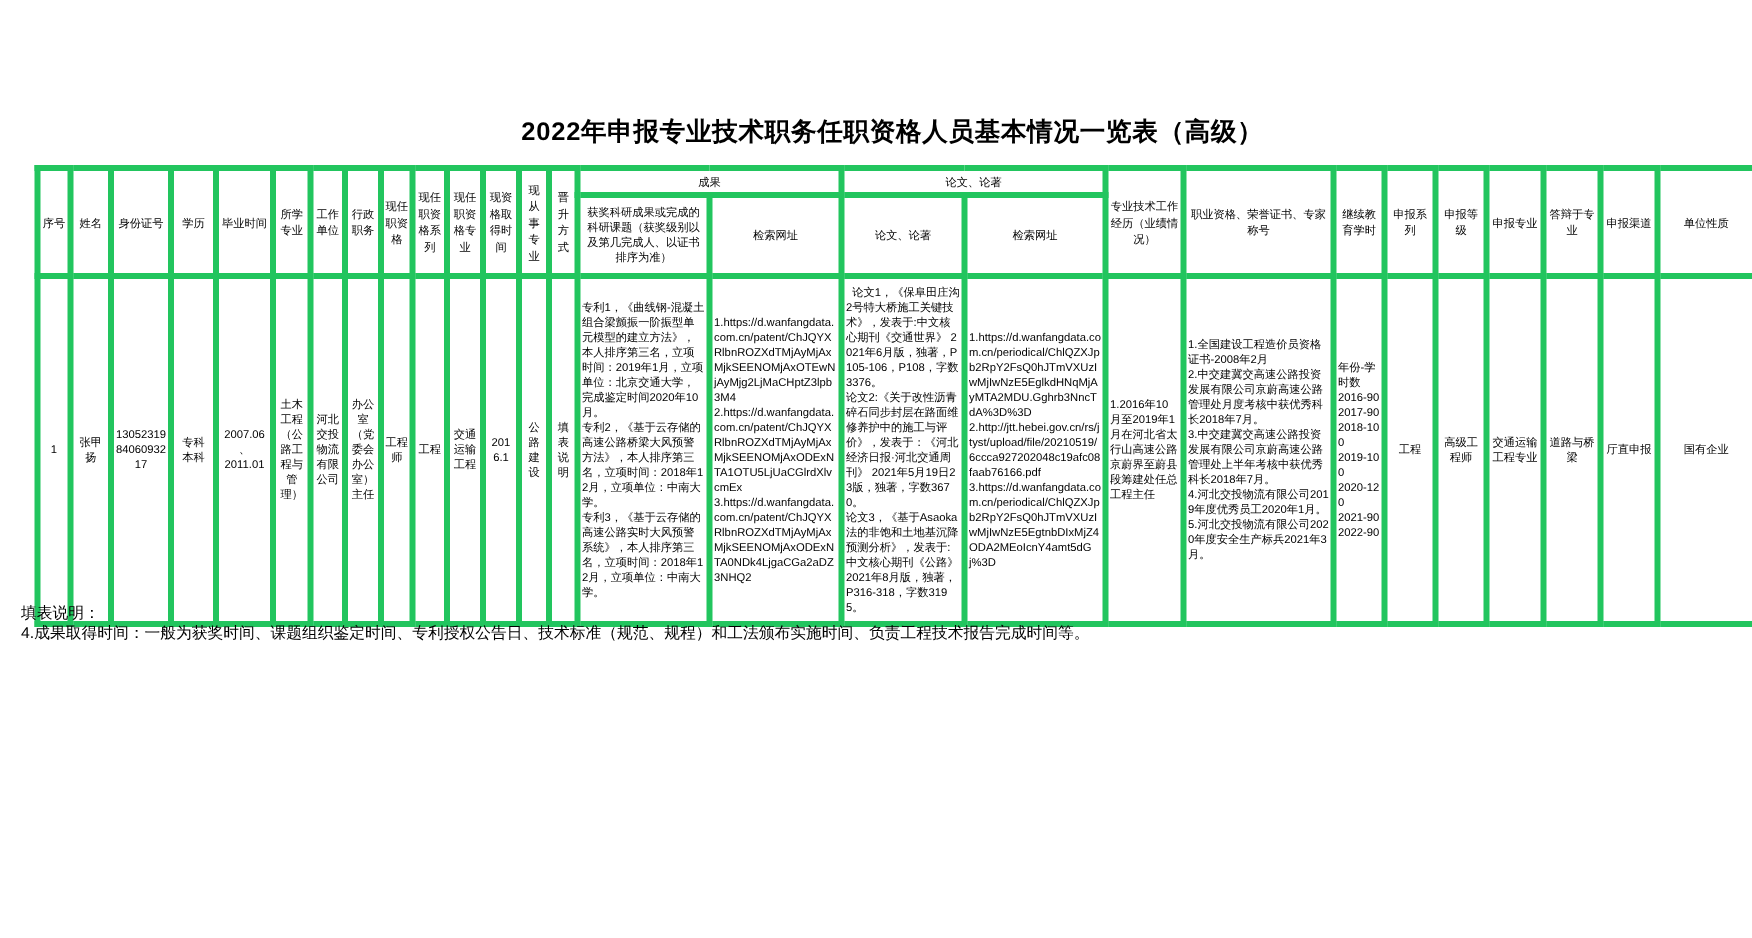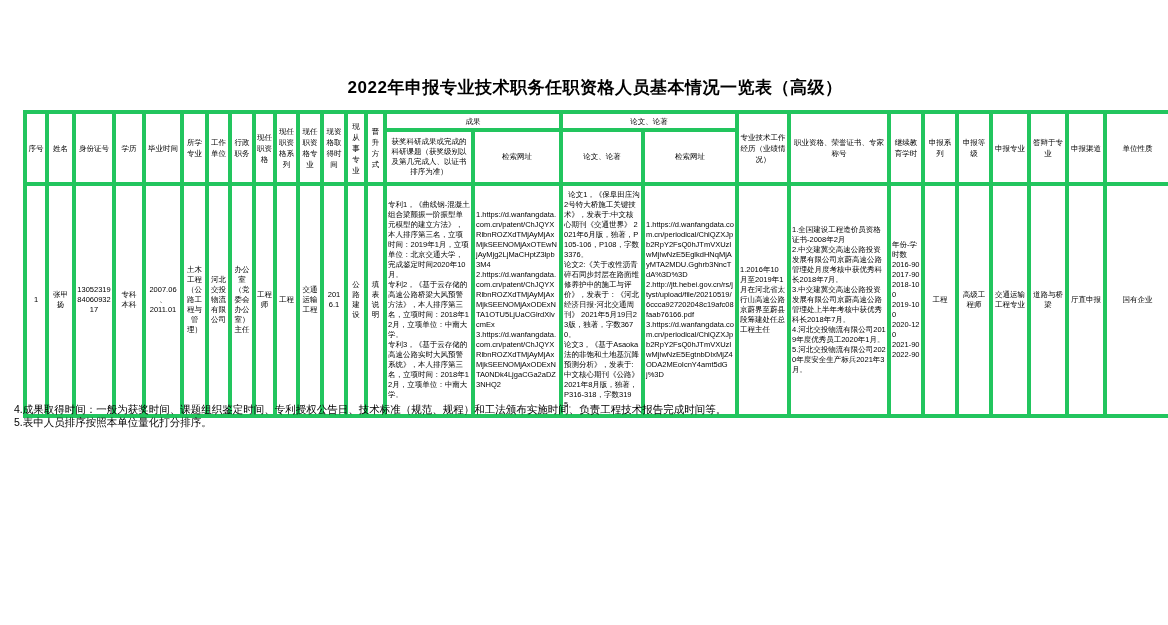--- a/index.html
+++ b/index.html
@@ -137,16 +137,16 @@
       <td>高级工程师</td>
       <td>交通运输工程专业</td>
       <td>道路与桥梁</td>
       <td>厅直申报</td>
       <td>国有企业</td>
     </tr>
   </tbody>
     </table>
 
   <div id="notes">
+    <div>填表说明：</div>
     <div>4.成果取得时间：一般为获奖时间、课题组织鉴定时间、专利授权公告日、技术标准（规范、规程）和工法颁布实施时间、负责工程技术报告完成时间等。</div>
-    <div>5.表中人员排序按照本单位量化打分排序。</div>
   </div>
 </div>
 
 </body></html>

